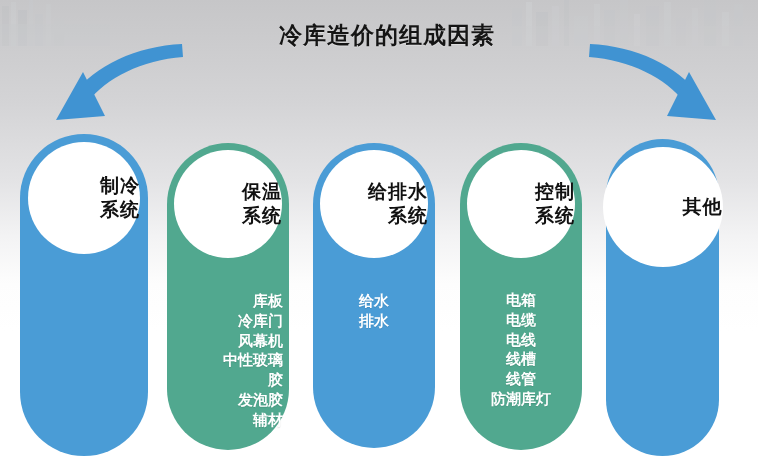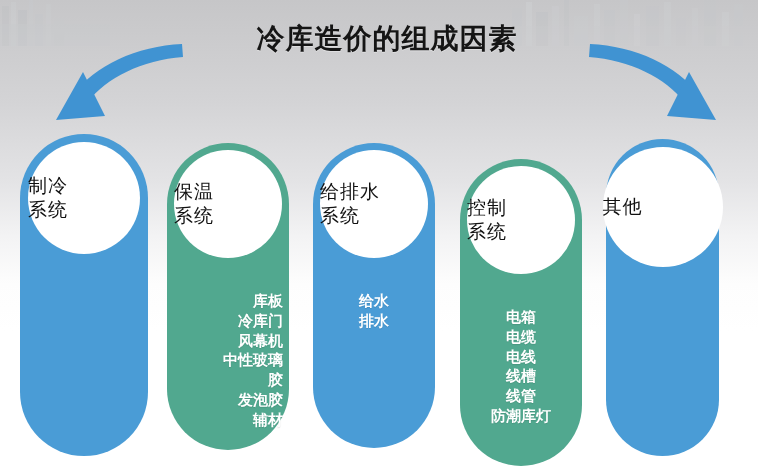--- a/index.html
+++ b/index.html
@@ -40,21 +40,21 @@
   .skyline.left  { left: 0;  width: 110px; }
   .skyline.right { right: 0; width: 250px; }
 
   
   #title {
     position: absolute;
     left: 0;
     right: 0;
     top: 20px;
     text-align: center;
-    font-size: 28px;
+    font-size: 23px;
     font-weight: bold;
     color: #151515;
     letter-spacing: 1px;
     white-space: nowrap;
     text-shadow: 0 1px 0 rgba(255,255,255,0.35);
     padding-left: 16px;
   }
 
   
   .arrow-svg {
@@ -86,23 +86,23 @@
     transform: translateX(-50%);
     border-radius: 50%;
     background: #ffffff;
   }
   .pill-head-label {
     position: absolute;
     left: 0;
     right: 0;
     top: 50%;
     transform: translateY(-50%);
-    text-align: left;
+    text-align: right;
     color: #111111;
-    font-weight: normal;
+    font-weight: bold;
     font-size: 19px;
     line-height: 1.28;
     white-space: pre-line;
     letter-spacing: 1px;
   }
 
   .pill-items {
     position: absolute;
     left: 6px;
     right: 6px;
@@ -190,27 +190,27 @@
   <div class="pill blue" style="left:313px; top:143px; width:122px; height:305px;padding-left:32px;">
     <div class="pill-body"></div>
     <div class="pill-head" style="top:7px; width:108px; height:108px;">
       <div class="pill-head-label">给排水
 系统</div>
     </div>
     <div class="pill-items" style="top:148px;">给水
 排水</div>
   </div>
 
-  <div class="pill teal" style="left:460px; top:159px; width:122px; height:307px;">
+  <div class="pill teal" style="left:460px; top:143px; width:122px; height:307px;">
     <div class="pill-body"></div>
     <div class="pill-head" style="top:7px; width:108px; height:108px;">
       <div class="pill-head-label">控制
 系统</div>
     </div>
-    <div class="pill-items" style="top:148px;">电箱
+    <div class="pill-items" style="top:148px;font-family:Liberation Serif, serif;">电箱
 电缆
 电线
 线槽
 线管
 防潮库灯</div>
   </div>
 
   <div class="pill blue" style="left:606px; top:139px; width:113px; height:317px;">
     <div class="pill-body"></div>
     <div class="pill-head" style="top:8px; width:120px; height:120px;">

